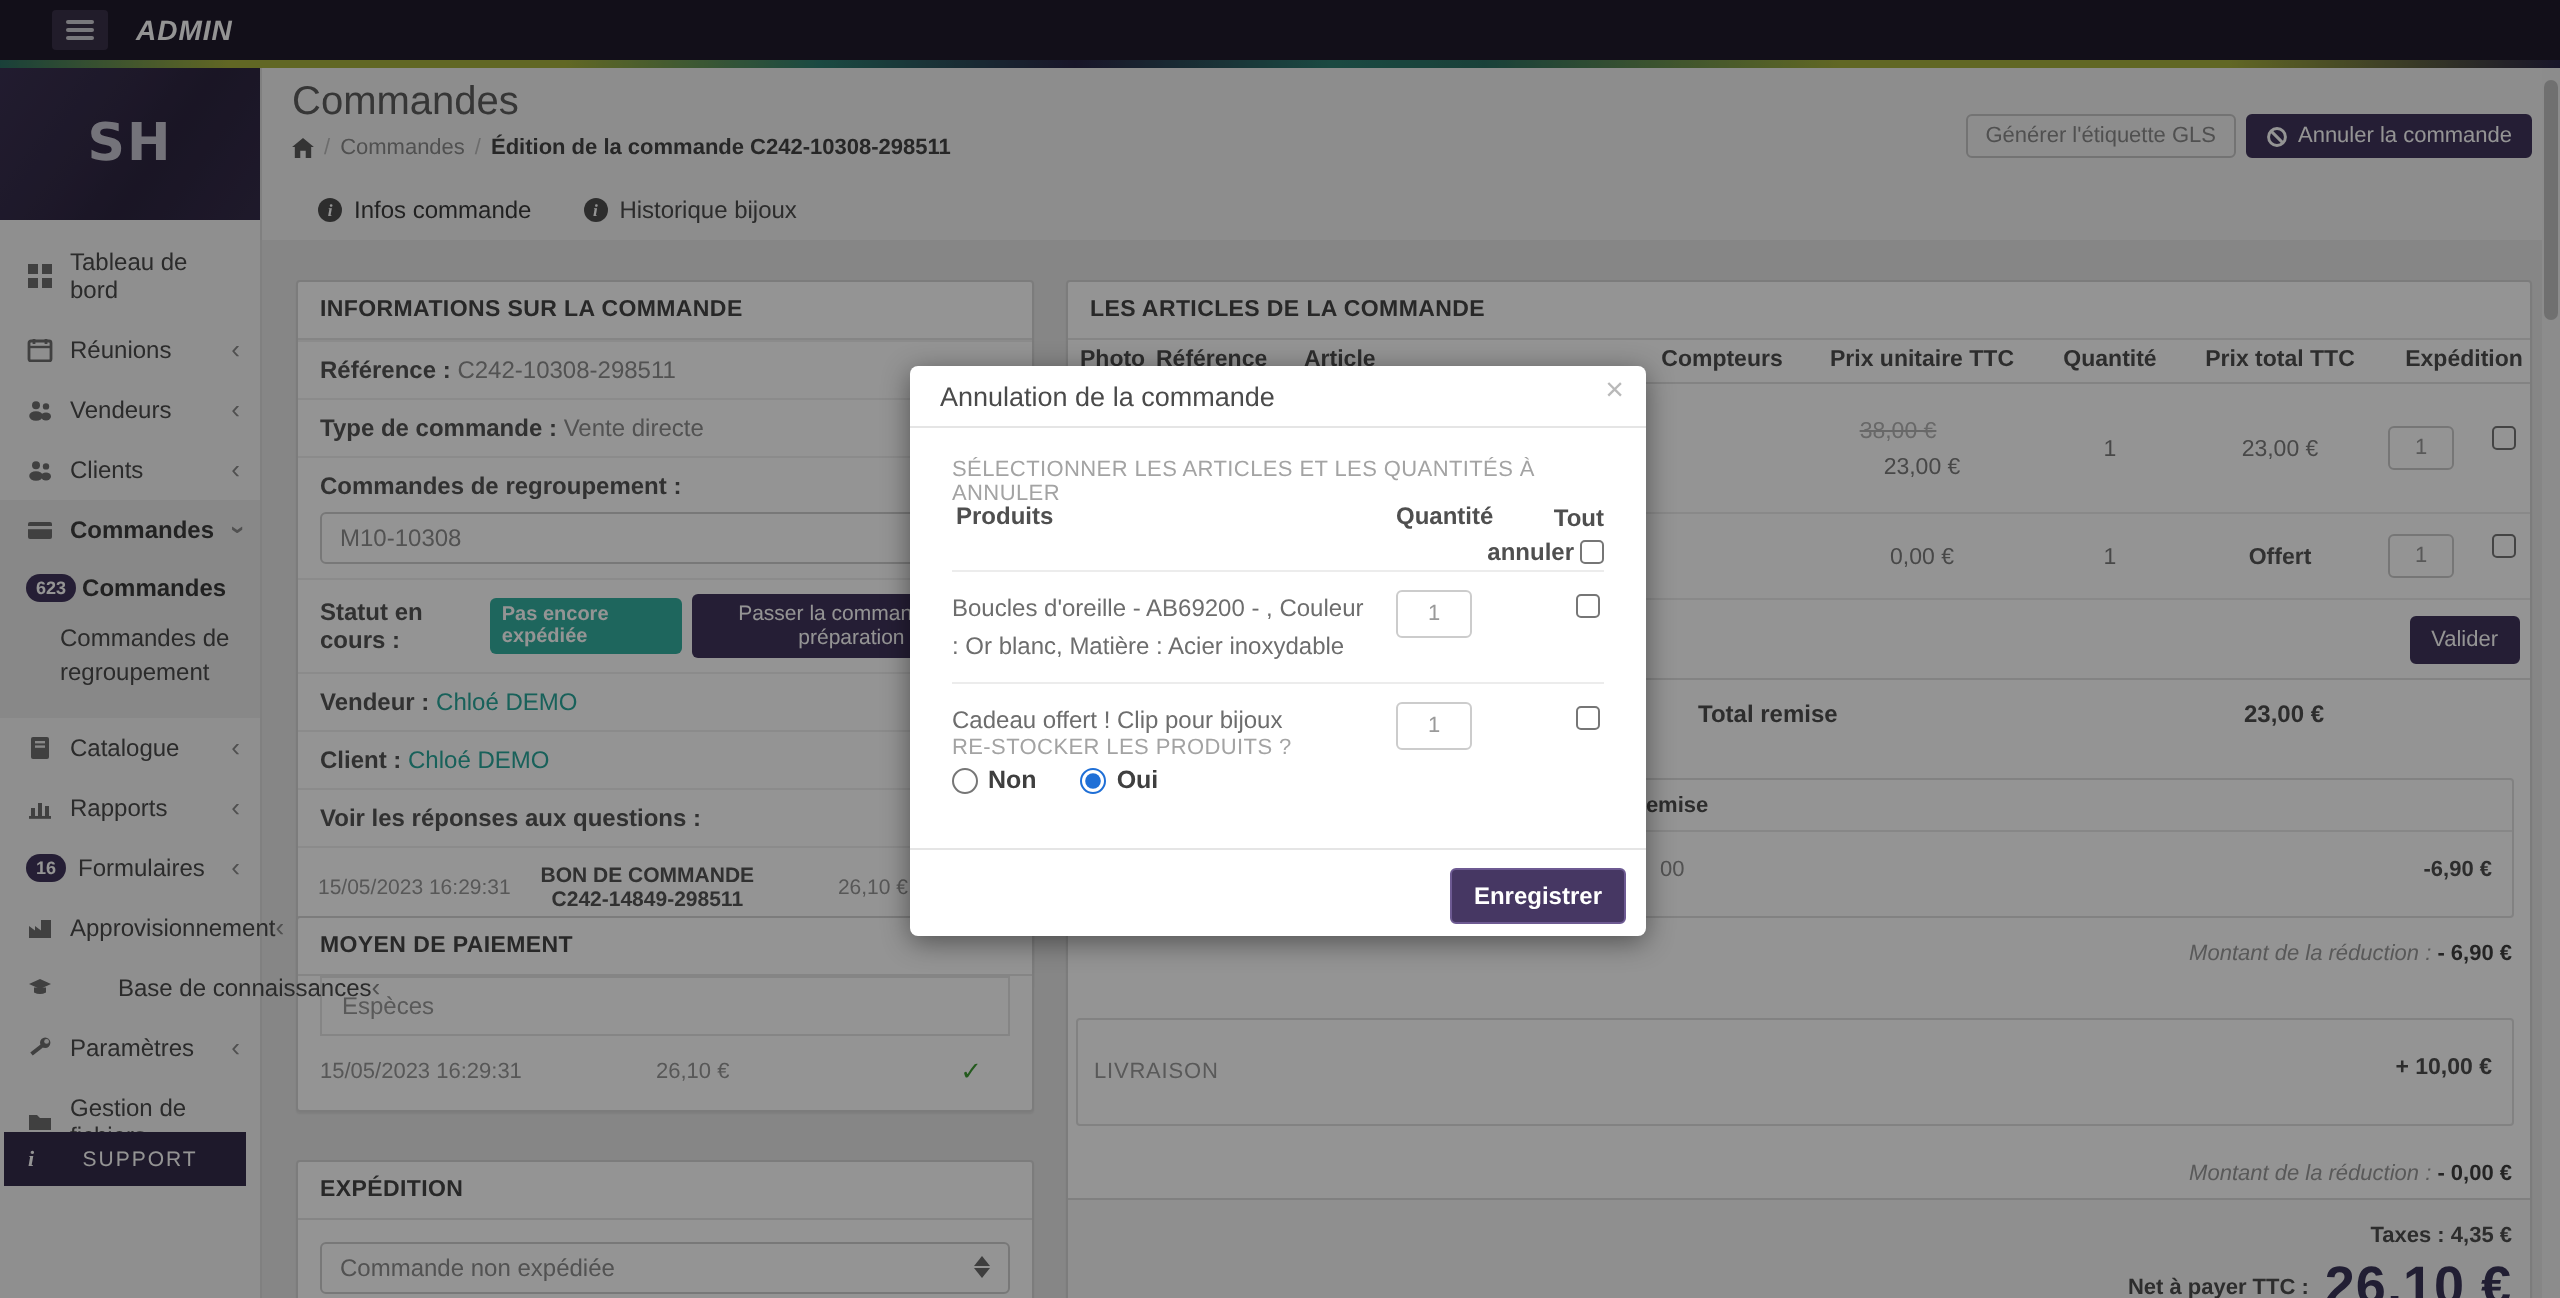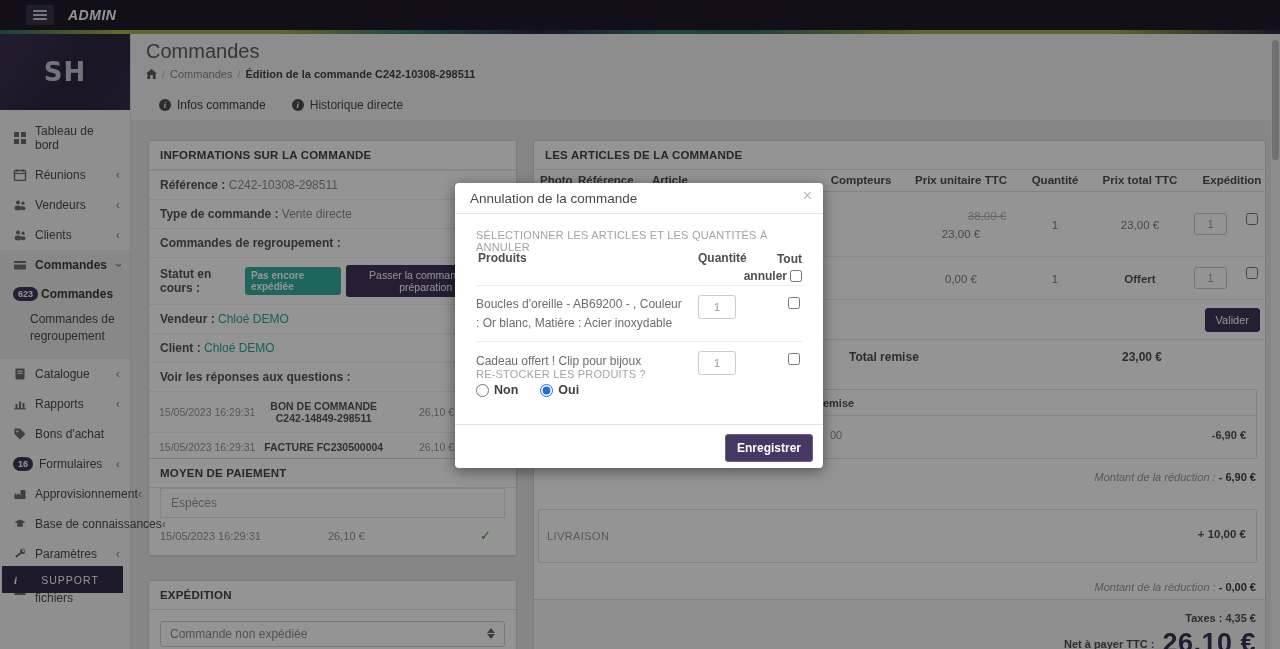--- a/index.html
+++ b/index.html
@@ -237,44 +237,37 @@
         <svg class="micon svgi" viewBox="0 0 12 12" width="12" height="12">
             <rect x="0.5" y="10" width="11" height="1.4"></rect>
             <rect x="1.5" y="6" width="2" height="4"></rect>
             <rect x="5" y="3.5" width="2" height="6.5"></rect>
             <rect x="8.5" y="5" width="2" height="5"></rect>
           </svg>
         <span>Rapports</span>
         <span class="chev">‹</span>
       </div>
       <div class="mitem">
-        <svg class="micon svgi" viewBox="0 0 12 12" width="12" height="12">
-            <path d="M0.5 0.5 L6 0.5 L11.5 6 L6 11.5 L0.5 6 Z"></path>
-            <circle cx="3.4" cy="3.4" r="1.1" fill="#ebebeb"></circle>
-          </svg>
-        <span>Bons d'achat</span>
-      </div>
-      <div class="mitem">
         <span class="badge-pill" style="margin-right:6px;">16</span>
         <span>Formulaires</span>
         <span class="chev">‹</span>
       </div>
       <div class="mitem">
         <svg class="micon svgi" viewBox="0 0 12 12" width="12" height="12">
             <path d="M0.5 11 L0.5 5 L3.5 7.2 L3.5 5 L6.5 7.2 L6.5 2 L11.5 2 L11.5 11 Z"></path>
           </svg>
         <span>Approvisionnement</span>
         <span class="chev">‹</span>
       </div>
       <div class="mitem">
         <svg class="micon svgi" viewBox="0 0 12 12" width="12" height="12">
             <path d="M6 1.5 L11.5 4 L6 6.5 L0.5 4 Z"></path>
             <path d="M3 5.8 L9 5.8 L9 8.2 Q6 9.8 3 8.2 Z"></path>
           </svg>
-        <span style="white-space:nowrap;">Base de connaissances</span>
+        <span style="white-space:nowrap;margin-left:24px;">Base de connaissances</span>
         <span class="chev">‹</span>
       </div>
       <div class="mitem">
         <svg class="micon" viewBox="0 0 12 12" width="12" height="12">
             <circle cx="8.6" cy="3.4" r="2.6" fill="#6e6e6e"></circle>
             <circle cx="9.3" cy="2.7" r="1.2" fill="#ebebeb"></circle>
             <rect x="1" y="6.2" width="6.5" height="2" transform="rotate(-38 4 7)" fill="#6e6e6e"></rect>
           </svg>
         <span>Paramètres</span>
         <span class="chev">‹</span>
@@ -296,39 +289,56 @@
     <div class="page-title">Commandes</div>
     <div class="crumbs">
       <svg width="11" height="10" viewBox="0 0 12 11">
           <path d="M6 0 L12 5 L10.5 5 L10.5 11 L7.5 11 L7.5 7 L4.5 7 L4.5 11 L1.5 11 L1.5 5 L0 5 Z" fill="#5a5a5a"></path>
         </svg>
       <span class="sep">/</span>
       <span>Commandes</span>
       <span class="sep">/</span>
       <span class="cur">Édition de la commande C242-10308-298511</span>
     </div>
+    <div class="hbtns">
+      <button class="btn-ghost">Générer l'étiquette GLS</button>
+      <button class="btn-dark">
+        <svg width="11" height="11" viewBox="0 0 12 12">
+            <circle cx="6" cy="6" r="4.6" fill="none" stroke="#fff" stroke-width="1.6"></circle>
+            <line x1="2.8" y1="2.8" x2="9.2" y2="9.2" stroke="#fff" stroke-width="1.6"></line>
+          </svg>
+        <span>Annuler la commande</span>
+      </button>
+    </div>
     <div class="tabs">
       <div class="tab active">
         <span class="icircle">i</span>
         <span>Infos commande</span>
       </div>
       <div class="tab">
         <span class="icircle">i</span>
-        <span>Historique directe</span>
+        <span>Historique bijoux</span>
       </div>
     </div>
 
     <div class="content">
 
       <div class="panel" id="infoPanel" style="left:17px; top:20px; width:369px;">
         <div class="phead">INFORMATIONS SUR LA COMMANDE</div>
         <div class="frow"><b>Référence :</b> <span>C242-10308-298511</span></div>
         <div class="frow"><b>Type de commande :</b> <span>Vente directe</span></div>
         <div class="frow">
           <b>Commandes de regroupement :</b>
+          <div class="sel">
+            <span>M10-10308</span>
+            <span class="arrows">
+                <i class="up"></i>
+                <i class="dn"></i>
+              </span>
+          </div>
         </div>
         <div class="frow" style="display:flex;align-items:center;">
           <b>Statut en cours :</b>
           <span class="badge-teal">Pas encore expédiée</span>
           <button class="btn-prep">Passer la commande en préparation</button>
         </div>
         <div class="frow"><b>Vendeur :</b> <span class="lnk">Chloé DEMO</span></div>
         <div class="frow"><b>Client :</b> <span class="lnk">Chloé DEMO</span></div>
         <div class="frow"><b>Voir les réponses aux questions :</b></div>
         <div class="docrow">
@@ -372,21 +382,21 @@
           <span style="left:6px;top:4px;">Photo</span>
           <span style="left:44px;top:4px;">Référence</span>
           <span style="left:118px;top:4px;">Article</span>
           <span class="cC" style="left:327px;top:4px;">Compteurs</span>
           <span class="cC" style="left:427px;top:4px;">Prix unitaire TTC</span>
           <span class="cC" style="left:521px;top:4px;">Quantité</span>
           <span class="cC" style="left:606px;top:4px;">Prix total TTC</span>
           <span class="cC" style="left:698px;top:4px;">Expédition</span>
         </div>
         <div class="arow" style="height:65px;">
-          <span class="cC old" style="left:453px;top:18px;">38,00 €</span>
+          <span class="cC old" style="left:415px;top:18px;">38,00 €</span>
           <span class="cC" style="left:427px;top:36px;">23,00 €</span>
           <span class="cC" style="left:521px;top:27px;">1</span>
           <span class="cC" style="left:606px;top:27px;">23,00 €</span>
           <input class="qty-input" style="left: 660px; top: 21px;" value="1">
           <input type="checkbox" class="ckb" style="left: 712px; top: 21px;">
         </div>
         <div class="arow" style="height:43px;">
           <span class="cC" style="left:427px;top:16px;">0,00 €</span>
           <span class="cC" style="left:521px;top:16px;">1</span>
           <span class="cC" style="left:606px;top:16px;font-weight:bold;color:#555;">Offert</span>

